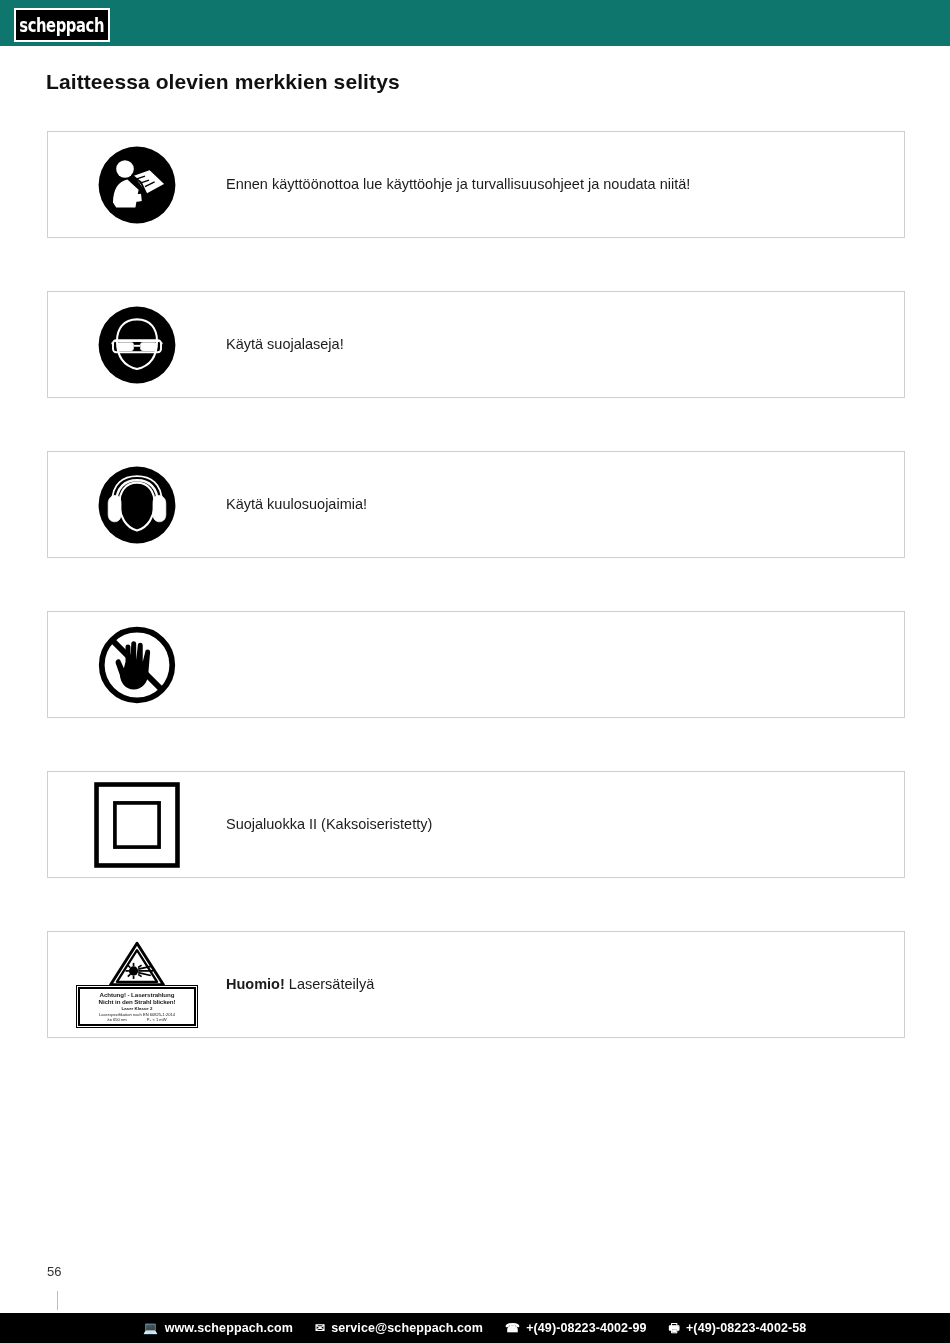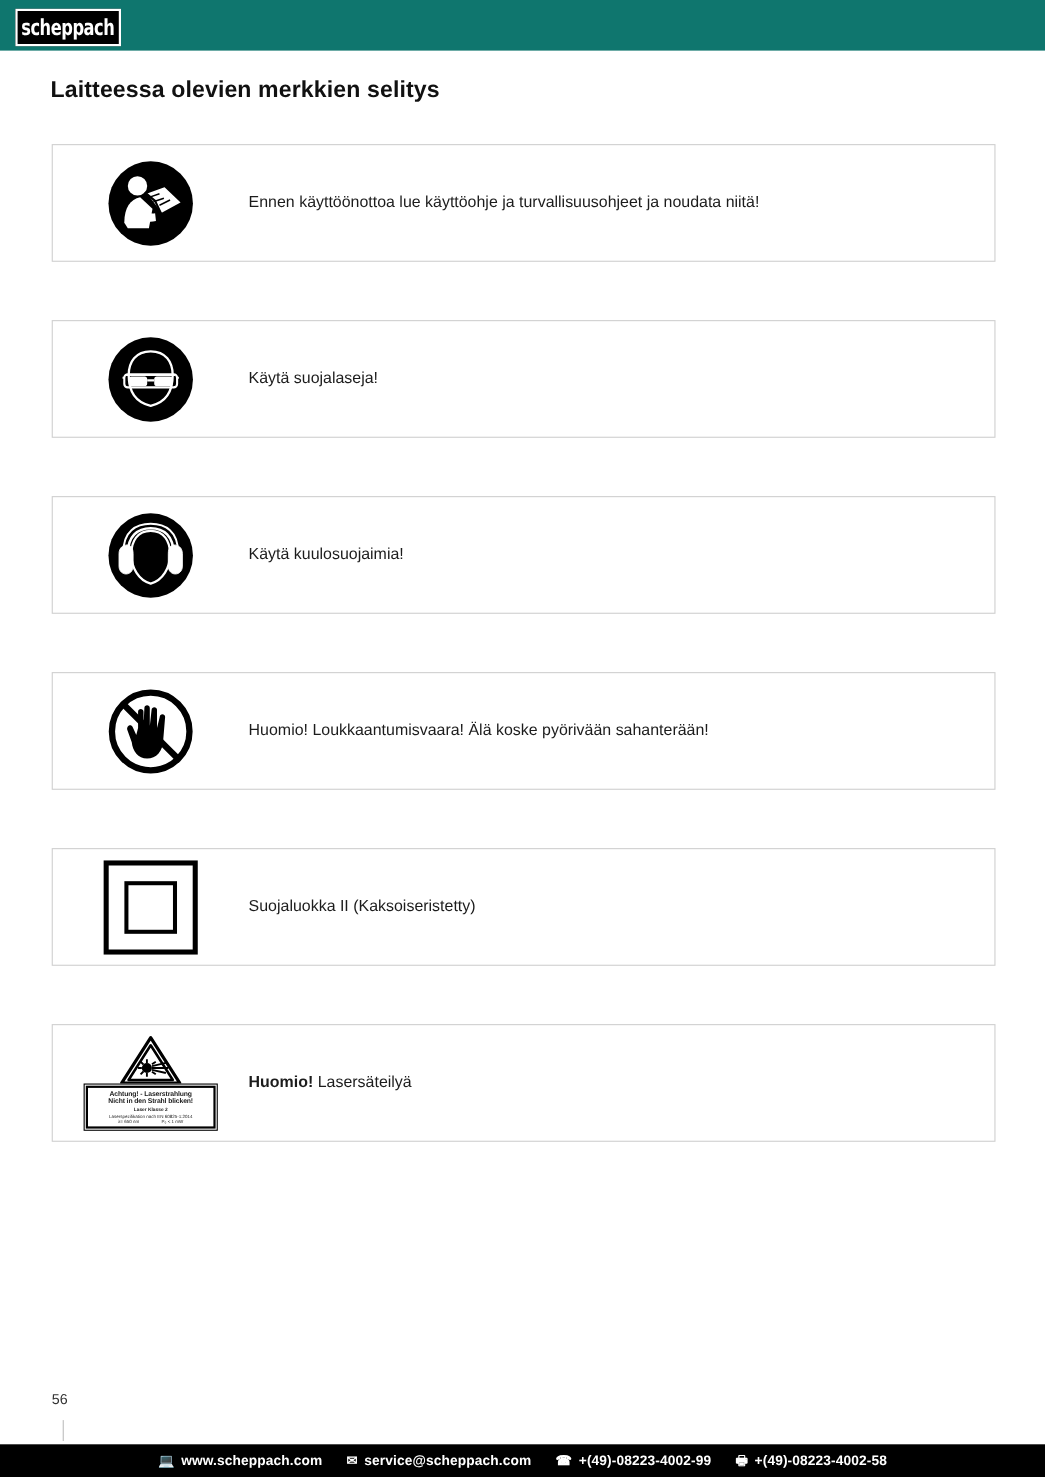--- a/index.html
+++ b/index.html
@@ -191,21 +191,20 @@
           <path d="M36 46 L36 28 C36 24 42 24 42 28 L42 44
                    L43 24 C43 20 49 20 49 24 L49 44
                    L51 26 C51 22 57 22 57 26 L57 46
                    L60 34 C60 30 66 30 66 34 L64 58
                    C64 72 56 80 46 80 C36 80 30 72 29 62
                    L24 48 C23 44 28 41 30 45 L34 54 Z" fill="#000"></path>
         </g>
         <path d="M20 20 L80 80" stroke="#000" stroke-width="7"></path>
       </svg>
     </div>
-    <div class="sym-text">Huomio! Loukkaantumisvaara! Älä koske pyörivään sahanterään!</div>
   </div>
 
   <div class="sym-row">
     <div class="sym-cell">
       <svg class="ico" width="92" height="92" viewBox="0 0 100 100">
         <rect x="6" y="6" width="88" height="88" fill="none" stroke="#000" stroke-width="5"></rect>
         <rect x="26" y="26" width="48" height="48" fill="none" stroke="#000" stroke-width="4"></rect>
       </svg>
     </div>
     <div class="sym-text">Suojaluokka II (Kaksoiseristetty)</div>

